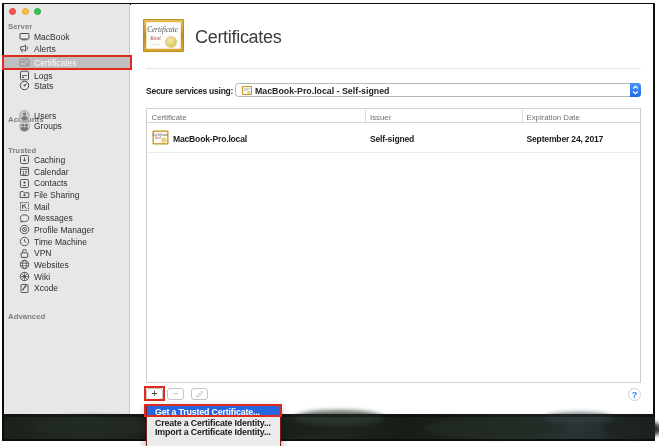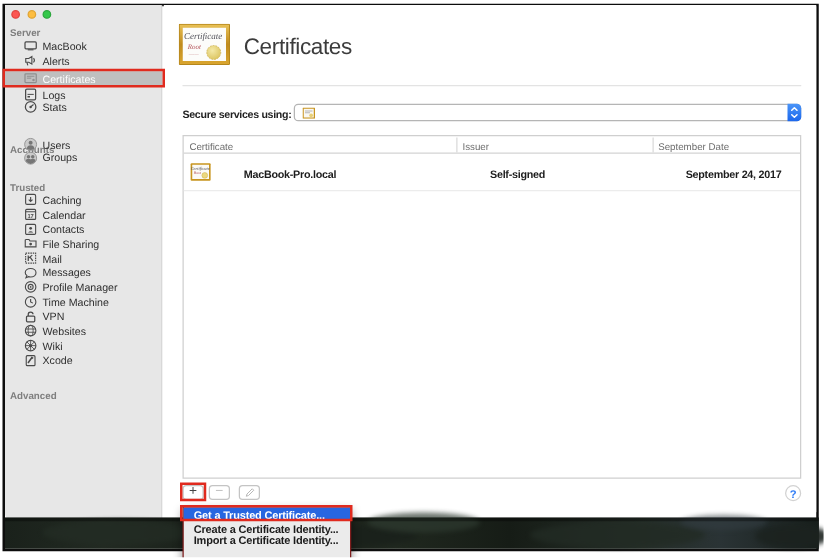--- a/index.html
+++ b/index.html
@@ -25,21 +25,21 @@
 #title { left:195px; top:30px; font-size:18px; color:#3c3c3c; letter-spacing:-0.3px; line-height:15px; }
 .hline { position:absolute; background:#e3e3e3; height:1px; }
 #lbl { left:146px; top:86px; font-size:8.5px; font-weight:700; color:#222; letter-spacing:-0.25px; }
 #dropdown { left:235px; top:83px; width:406px; height:14px; border:1px solid #b5b5b5; border-radius:3.5px; background:#fff; }
 #ddcap { right:-1px; top:-1px; width:11px; height:14px; border-radius:0 3.5px 3.5px 0; background:linear-gradient(#4a95f8,#1c67ec); }
 #ddtext { left:19px; top:2.2px; font-size:8.8px; font-weight:600; color:#222; }
 #table { left:146px; top:108px; width:495px; height:275px; border:1px solid #cfcfcf; background:#fff; }
 #thead { height:14px; border-bottom:1px solid #d4d4d4; position:relative; }
 .th { position:absolute; top:3.5px; font-size:7.8px; color:#6e6e6e; }
 .colsep { position:absolute; top:1px; width:1px; height:12px; background:#dadada; }
-.cell { position:absolute; font-size:8.6px; font-weight:700; color:#1c1c1c; letter-spacing:-0.2px;margin-left:22px; }
+.cell { position:absolute; font-size:8.6px; font-weight:700; color:#1c1c1c; letter-spacing:-0.2px; }
 
 .btn { position:absolute; top:387.5px; width:17px; height:12.5px; background:#fff; border:1px solid #c4c4c4; border-radius:3px; display:flex; align-items:center; justify-content:center; }
 #help { left:628px; top:388px; width:13px; height:13px; border-radius:50%; background:#fff; border:1px solid #d2d2d2; color:#2e7bf6; font-size:9px; font-weight:700; text-align:center; line-height:12px; }
 
 #menu { left:145.5px; top:404.5px; width:135px; height:47px; background:#ebebeb; border:1px solid #7f1d1d; border-radius:1px; box-shadow:0 3px 8px rgba(0,0,0,.4); }
 #menurow1 { position:absolute; left:0px; top:0.5px; width:133px; height:10px; background:#2766e0; }
 .mtext { position:absolute; left:8.5px; font-size:8.8px; font-weight:700; color:#1b1b1b; white-space:nowrap; letter-spacing:-0.15px; line-height:9px; }
 </style>
 </head>
 <body>
@@ -206,27 +206,28 @@
         </svg>
     </div>
     <div class="abs" style="left:6px;top:2px;line-height:0;">
       <svg width="10" height="9" viewBox="0 0 10 9">
           <rect x="0" y="0" width="10" height="9" rx="0.5" fill="#c8951f"></rect>
           <rect x="1" y="1" width="8" height="7" fill="#faf8f2"></rect>
           <path d="M2 2.8 L8 2.8 M2 4.2 L6 4.2" stroke="#8f8f95" stroke-width="0.5"></path>
           <circle cx="6.9" cy="6.2" r="1.5" fill="#e8d077"></circle>
         </svg>
     </div>
+    <div class="abs" id="ddtext">MacBook-Pro.local - Self-signed</div>
   </div>
 
   <div class="abs" id="table">
     <div id="thead">
       <div class="th" style="left:4.5px;">Certificate</div>
       <div class="th" style="left:223px;">Issuer</div>
-      <div class="th" style="left:379.5px;">September Date</div>
+      <div class="th" style="left:379.5px;">Expiration Date</div>
       <div class="colsep" style="left:218px;"></div>
       <div class="colsep" style="left:375px;"></div>
     </div>
     <div class="abs" style="left:5px;top:20px;">
       <svg width="17" height="17" viewBox="0 0 17 17">
         <rect x="0.5" y="1.5" width="16" height="14" rx="0.8" fill="#c8951f"></rect>
         <rect x="1.8" y="2.8" width="13.4" height="11.4" fill="#fbfaf6"></rect>
         <text x="8.2" y="6.8" font-size="3.6" font-style="italic" font-family="Liberation Serif" fill="#55555c" text-anchor="middle">Certificate</text>
         <text x="5.8" y="10.2" font-size="3" font-style="italic" font-family="Liberation Serif" fill="#b04a50" text-anchor="middle">Root</text>
         <circle cx="11.8" cy="11.3" r="2.3" fill="#ecd87e" stroke="#cdb050" stroke-width="0.4"></circle>

